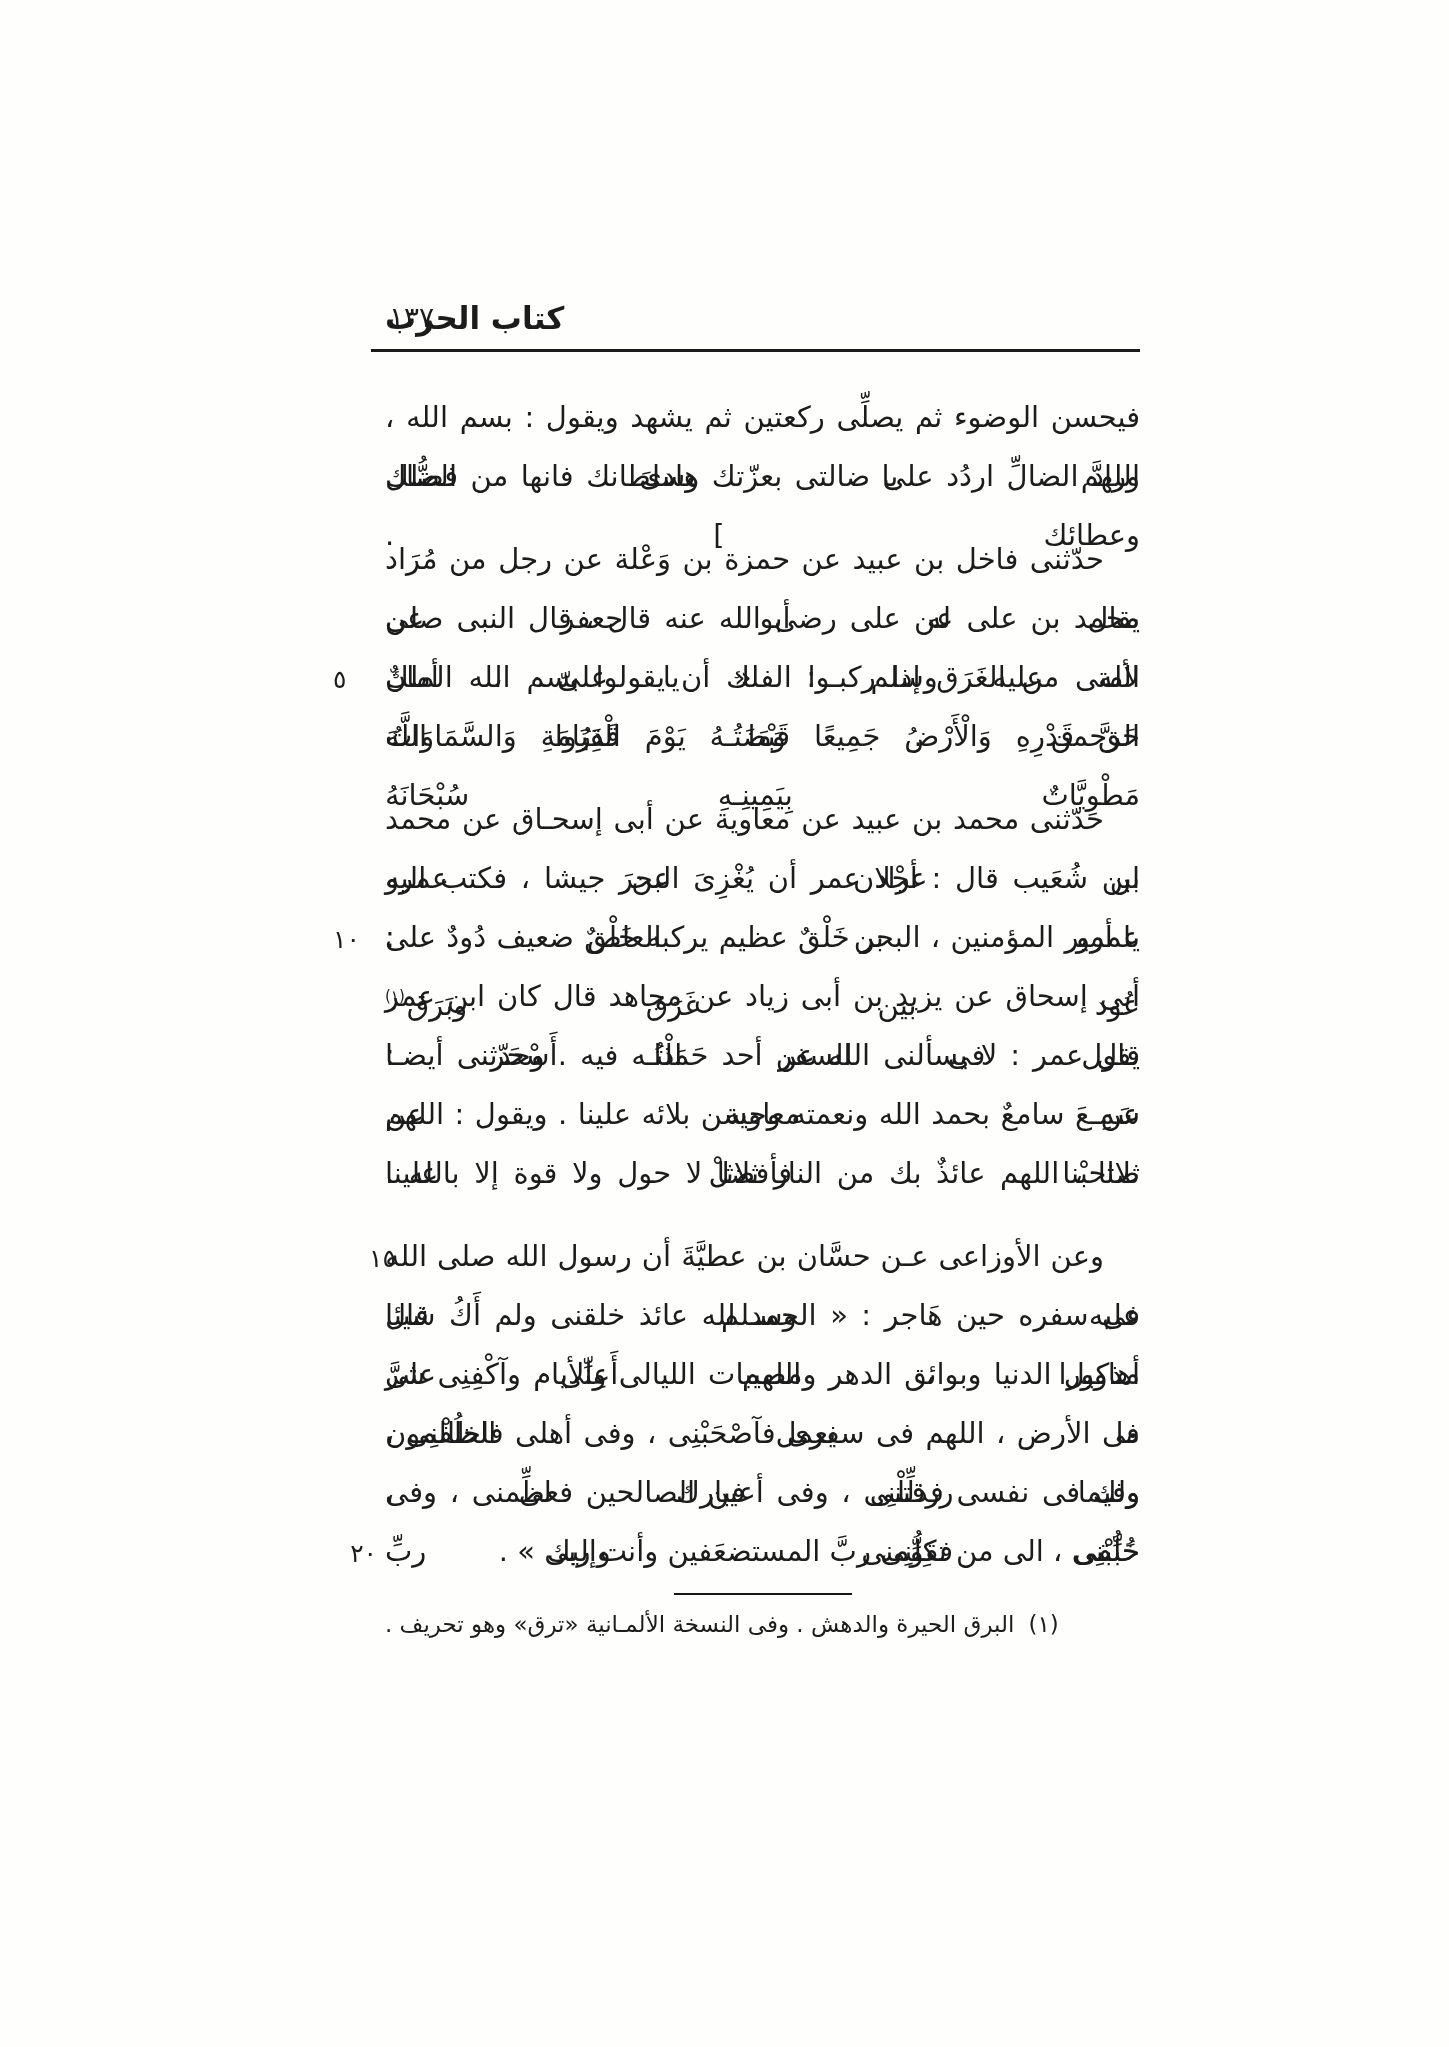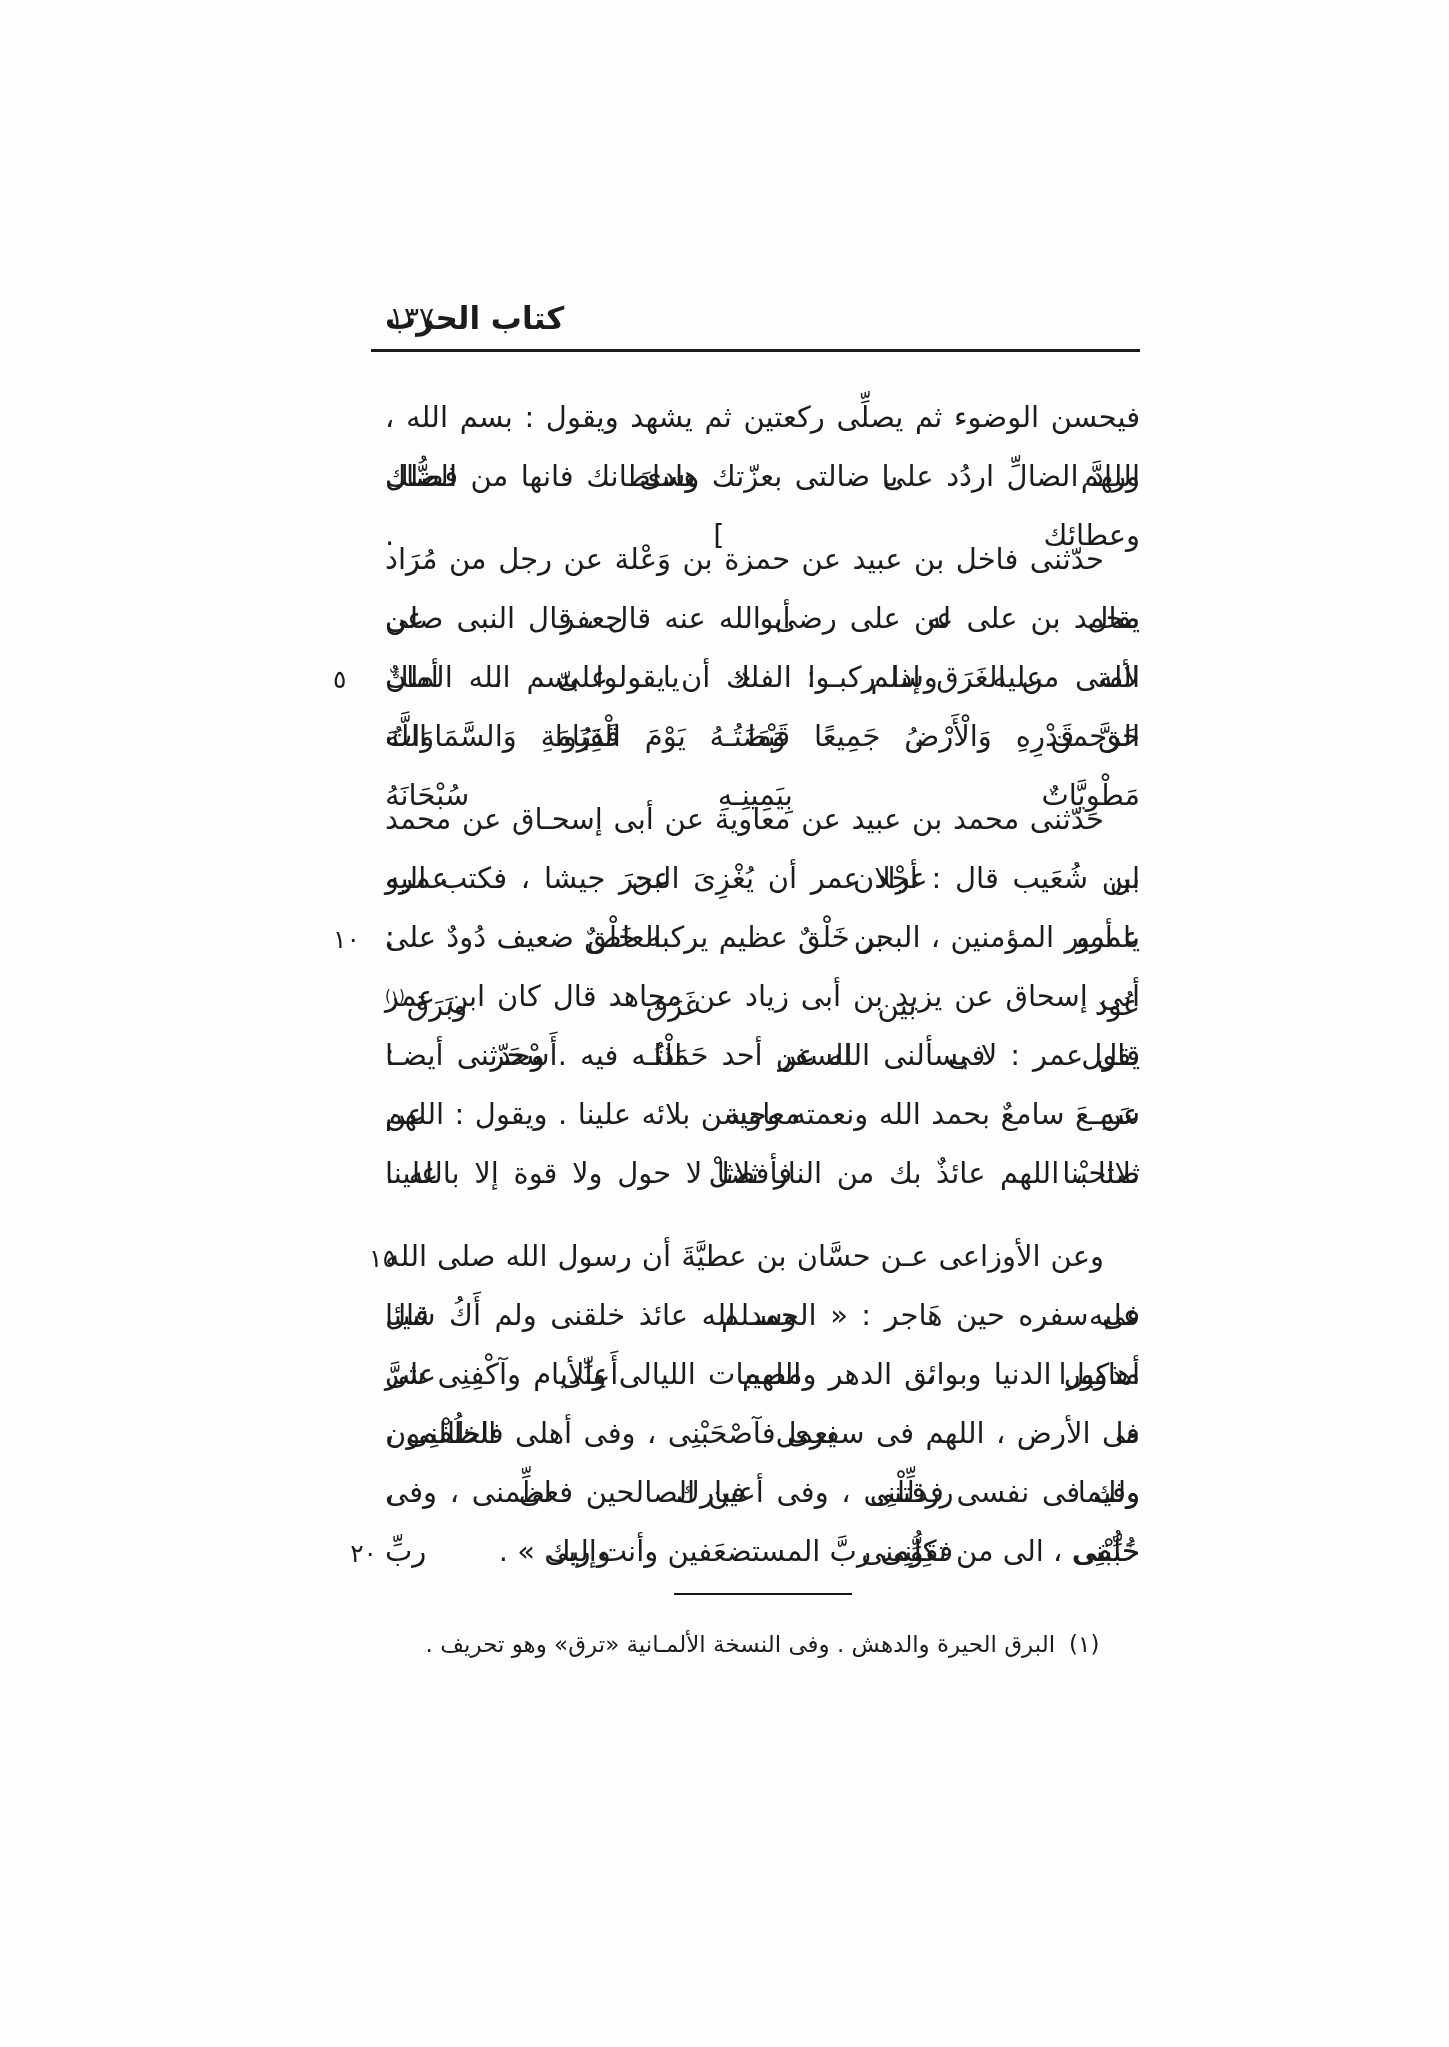--- a/index.html
+++ b/index.html
@@ -78,24 +78,24 @@
     direction: ltr;
   }
   .footnote-separator {
     width: 178px;
     margin-top: 12px;
     margin-bottom: 0;
     border: 0;
     border-top: 2px solid #161616;
   }
   .footnote {
-    margin-top: 32px;
+    margin-top: 12px;
     font-size: 23px;
     line-height: 34px;
-    text-align: center;
+    text-align: left;
   }
   .footnote .fn-marker {
     margin-left: 14px;
     direction: ltr;
     unicode-bidi: embed;
   }
 </style>
 </head>
 <body>
 

